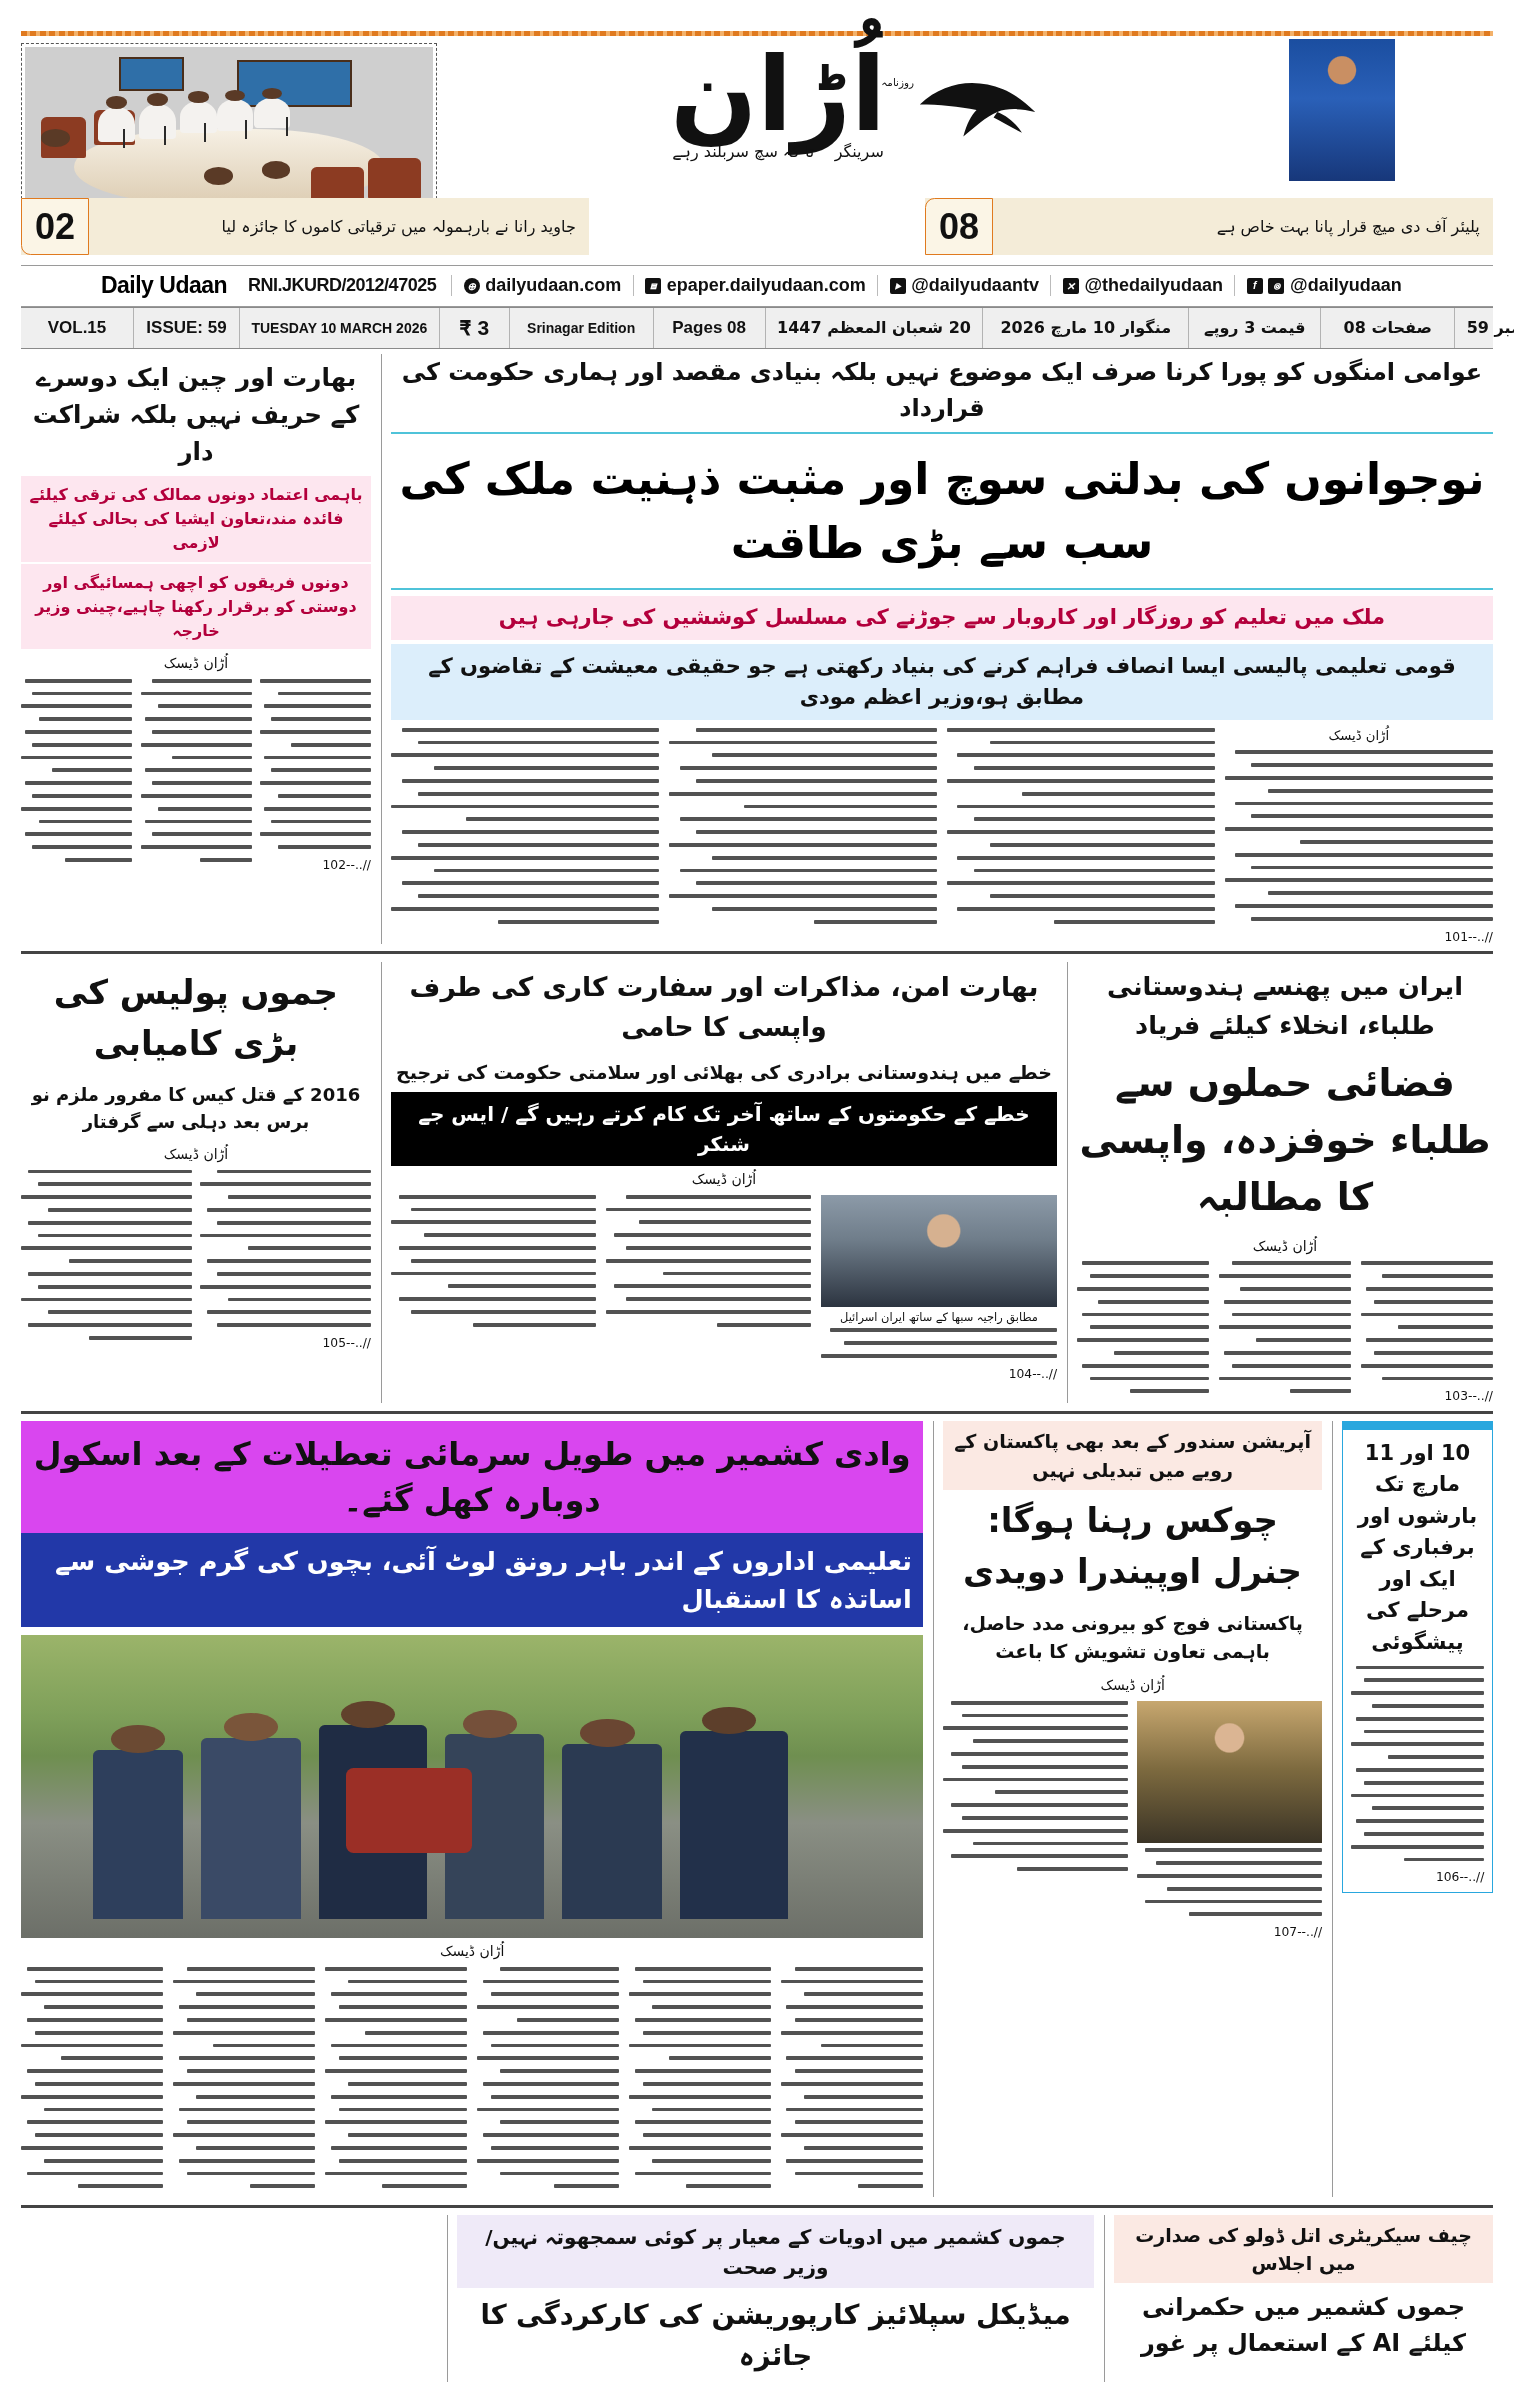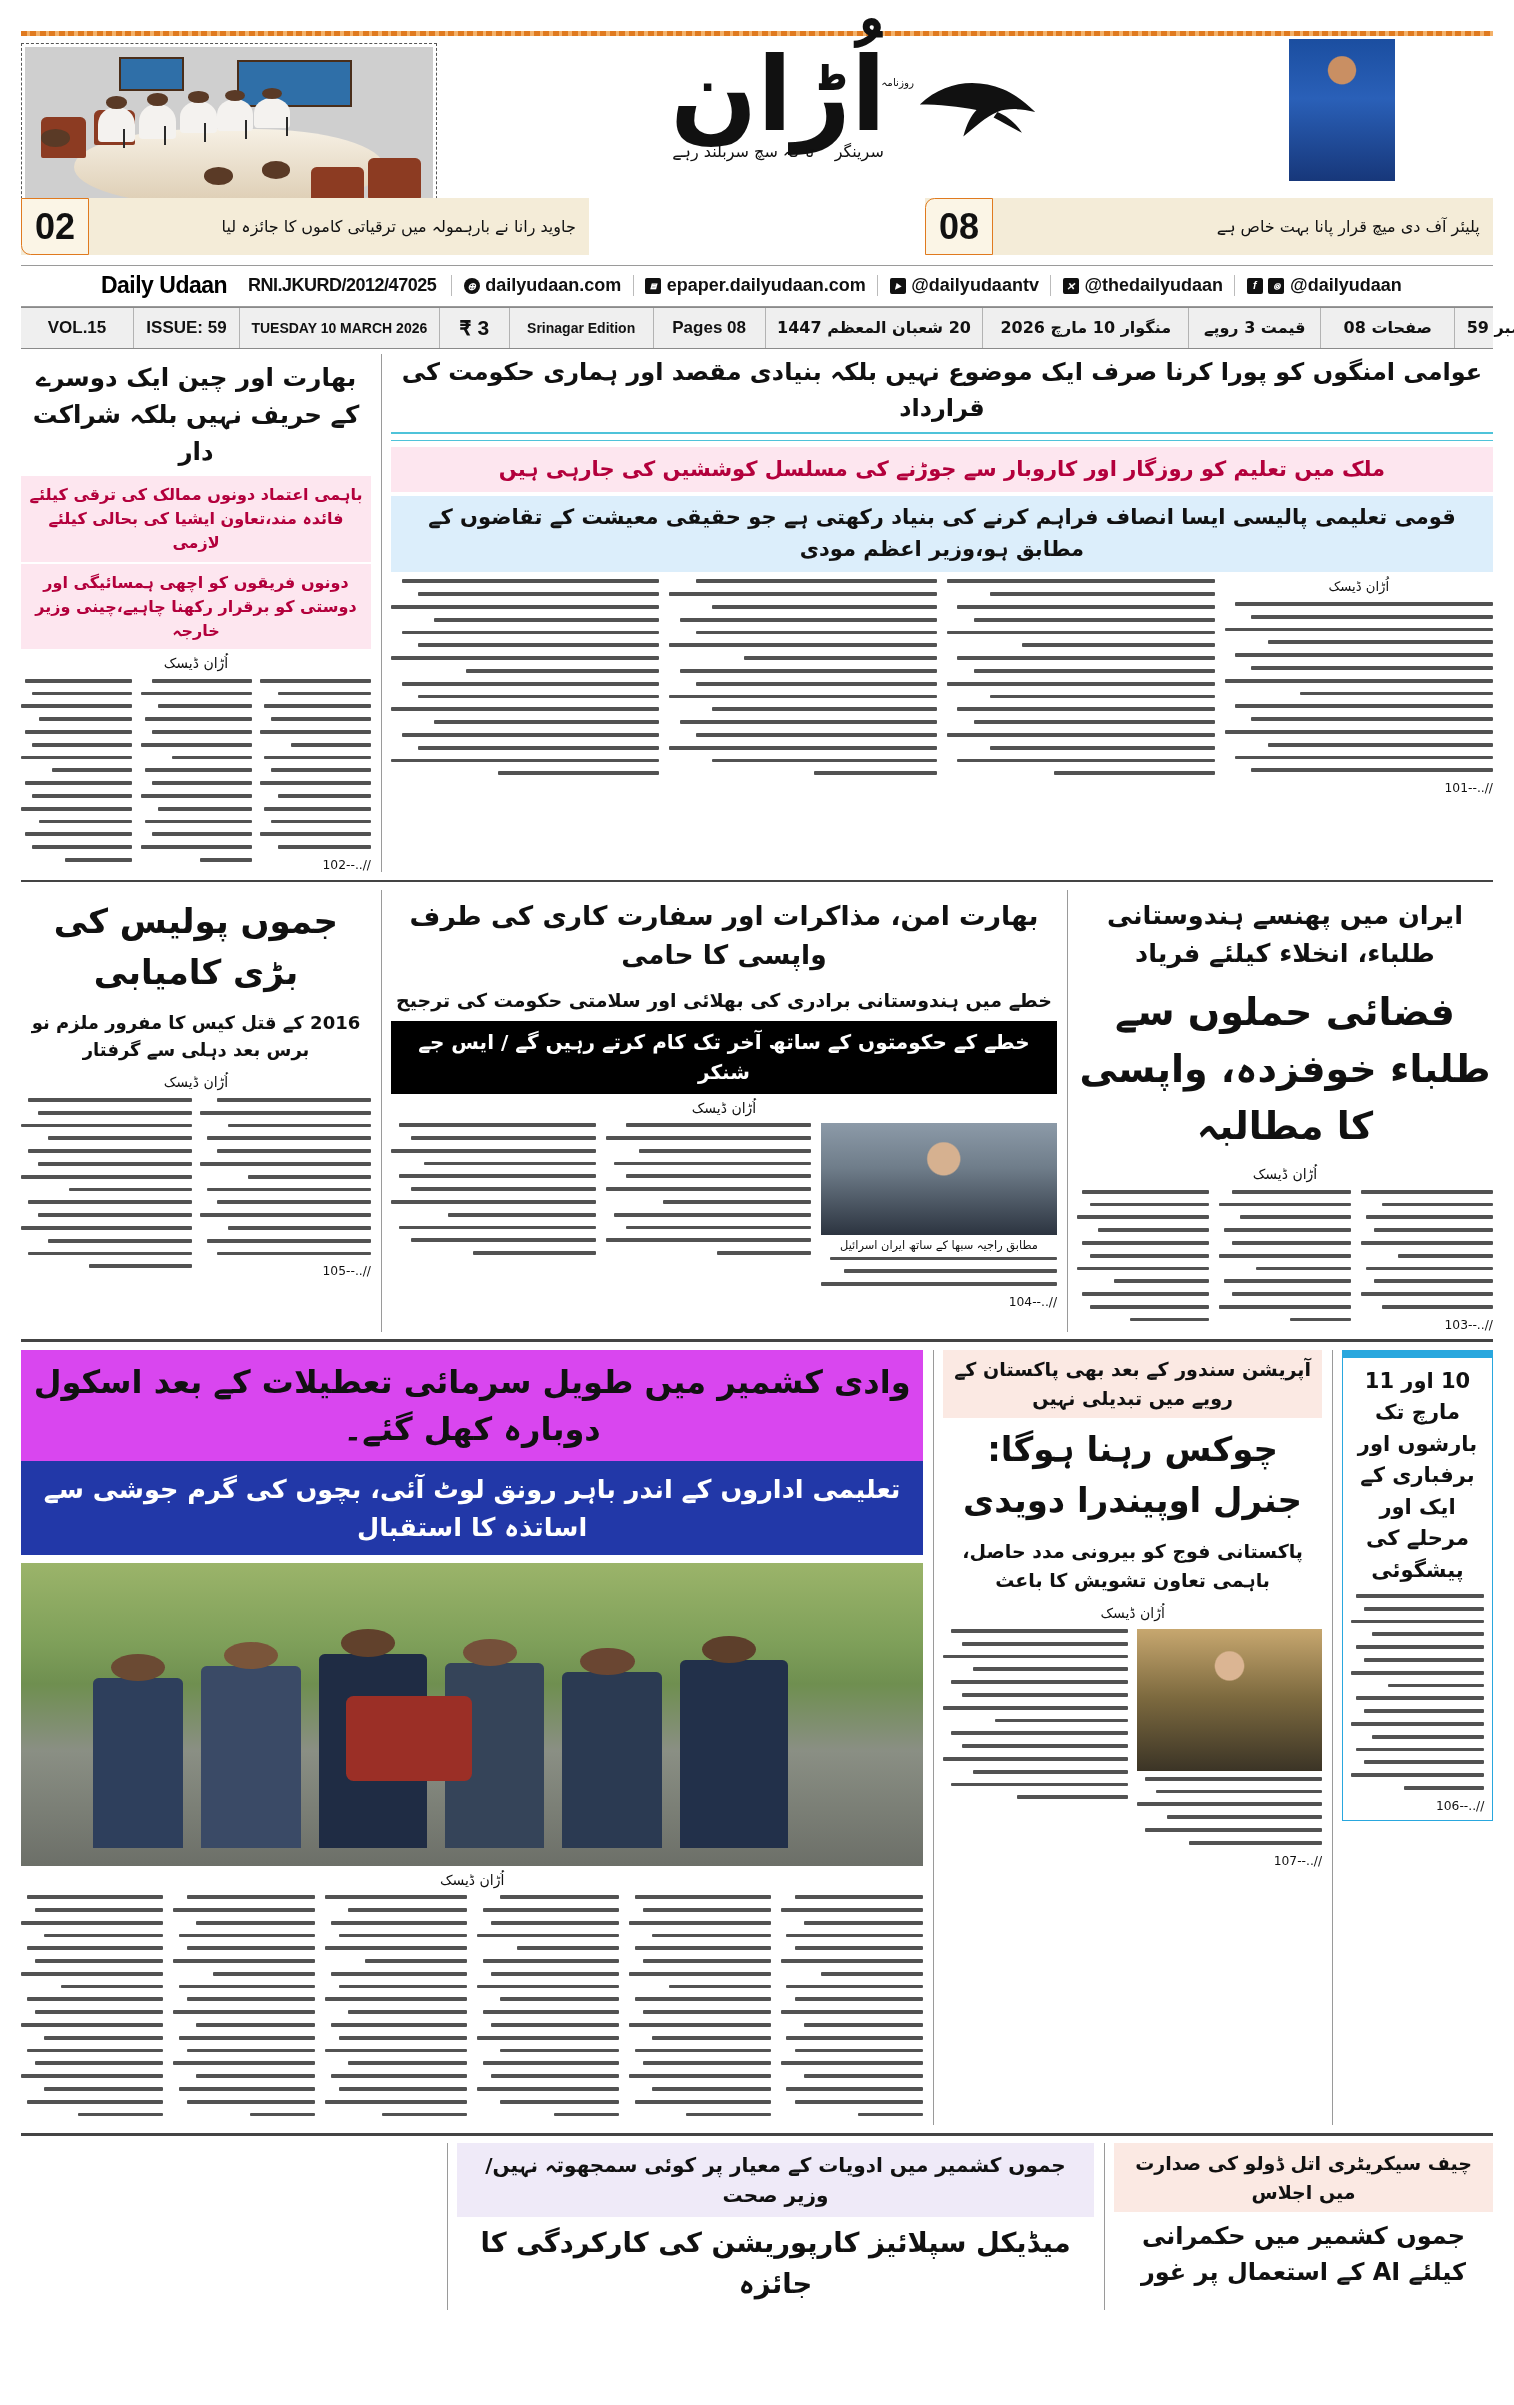--- a/index.html
+++ b/index.html
@@ -126,21 +126,21 @@
     direction:rtl; text-align:center; font-family:"DejaVu Sans",sans-serif;
     font-size:28px; font-weight:bold; line-height:1.5; padding:5.7px 0; color:#111;
   }
   .sechead.lg { font-size:34px; }
   .sechead.xl { font-size:38px; }
   .byline { direction:rtl; text-align:center; font-size:14px; font-family:"DejaVu Sans",sans-serif; margin:5.7px 0 7.6px; }
   .rule-thick { height:2.8px; background:#444; margin:7.6px 0; }
 
   
   .banner-pink { background:#d946ef; direction:rtl; text-align:center; font-family:"DejaVu Sans",sans-serif; font-weight:bold; font-size:32px; padding:9.5px 11.4px; color:#111; line-height:1.45;}
-  .banner-blue { background:#2238a8; color:#fff; direction:rtl; text-align:center; font-family:"DejaVu Sans",sans-serif; font-weight:bold; font-size:25.6px; padding:8.5px 11.4px; line-height:1.5;}
+  .banner-blue { background:#2238a8; color:#fff; direction:rtl; font-family:"DejaVu Sans",sans-serif; font-weight:bold; font-size:25.6px; padding:8.5px 11.4px; line-height:1.5;}
   .banner-maroon { background:#000000; color:#fff; direction:rtl; text-align:center; font-family:"DejaVu Sans",sans-serif; font-weight:bold; font-size:20px; padding:6.6px 9.5px; line-height:1.5;}
   .banner-lav { background:#efeaf8; direction:rtl; text-align:center; font-family:"DejaVu Sans",sans-serif; font-weight:bold; font-size:20px; padding:6.6px 9.5px; line-height:1.5;}
   .banner-peach { background:#fbe9e3; direction:rtl; text-align:center; font-family:"DejaVu Sans",sans-serif; font-weight:bold; font-size:19px; padding:5.7px 9.5px; line-height:1.5;}
 
   
   .ph { position:relative; overflow:hidden; background:#cfcfcf; }
   .ph-cap { font-size:11.4px; direction:rtl; text-align:center; padding-top:2.8px; font-family:"DejaVu Sans",sans-serif;}
   .ph-modi { background:
       radial-gradient(circle at 50% 34%, #e9c9a8 0 13%, rgba(0,0,0,0) 14%),
       linear-gradient(180deg,#6d7c8c 0%, #5d6b7a 45%, #3d4753 100%); }
@@ -331,20 +331,21 @@
           <div style="direction:rtl;font-size:12.3px;font-family:'DejaVu Sans',sans-serif">//..--102</div>
         </div>
       </div>
     </div>
 
     <div class="vline"></div>
 
     <div class="col" style="flex:1">
       <div class="kicker">عوامی امنگوں کو پورا کرنا صرف ایک موضوع نہیں بلکہ بنیادی مقصد اور ہماری حکومت کی قرارداد</div>
       <div class="hl-rule"></div>
+      <div class="mainhead">نوجوانوں کی بدلتی سوچ اور مثبت ذہنیت ملک کی سب سے بڑی طاقت</div>
       <div class="hl-rule"></div>
       <div class="subhead-pink">ملک میں تعلیم کو روزگار اور کاروبار سے جوڑنے کی مسلسل کوششیں کی جارہی ہیں</div>
       <div class="subhead-blue" style="margin-top:3.8px">قومی تعلیمی پالیسی ایسا انصاف فراہم کرنے کی بنیاد رکھتی ہے جو حقیقی معیشت کے تقاضوں کے مطابق ہو،وزیر اعظم مودی</div>
 
       <div style="display:flex;gap:9.5px;margin-top:7.6px">
         <div class="fake-col" style="flex:1">
           <div class="ln s96"></div>
             <div class="ln s90"></div>
             <div class="ln s100"></div>
             <div class="ln s84"></div>

